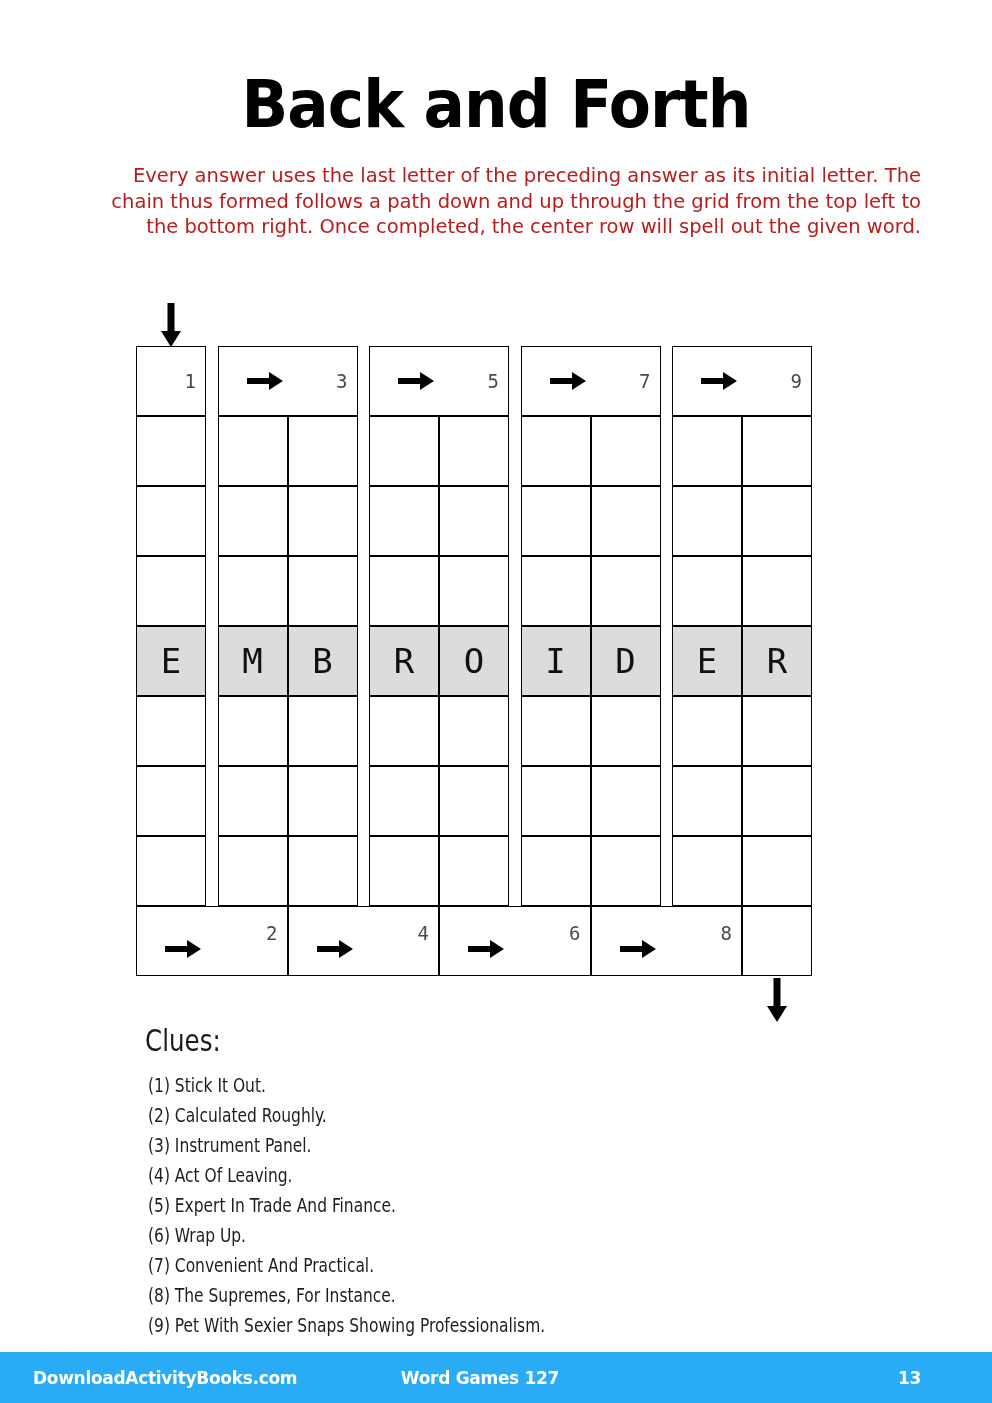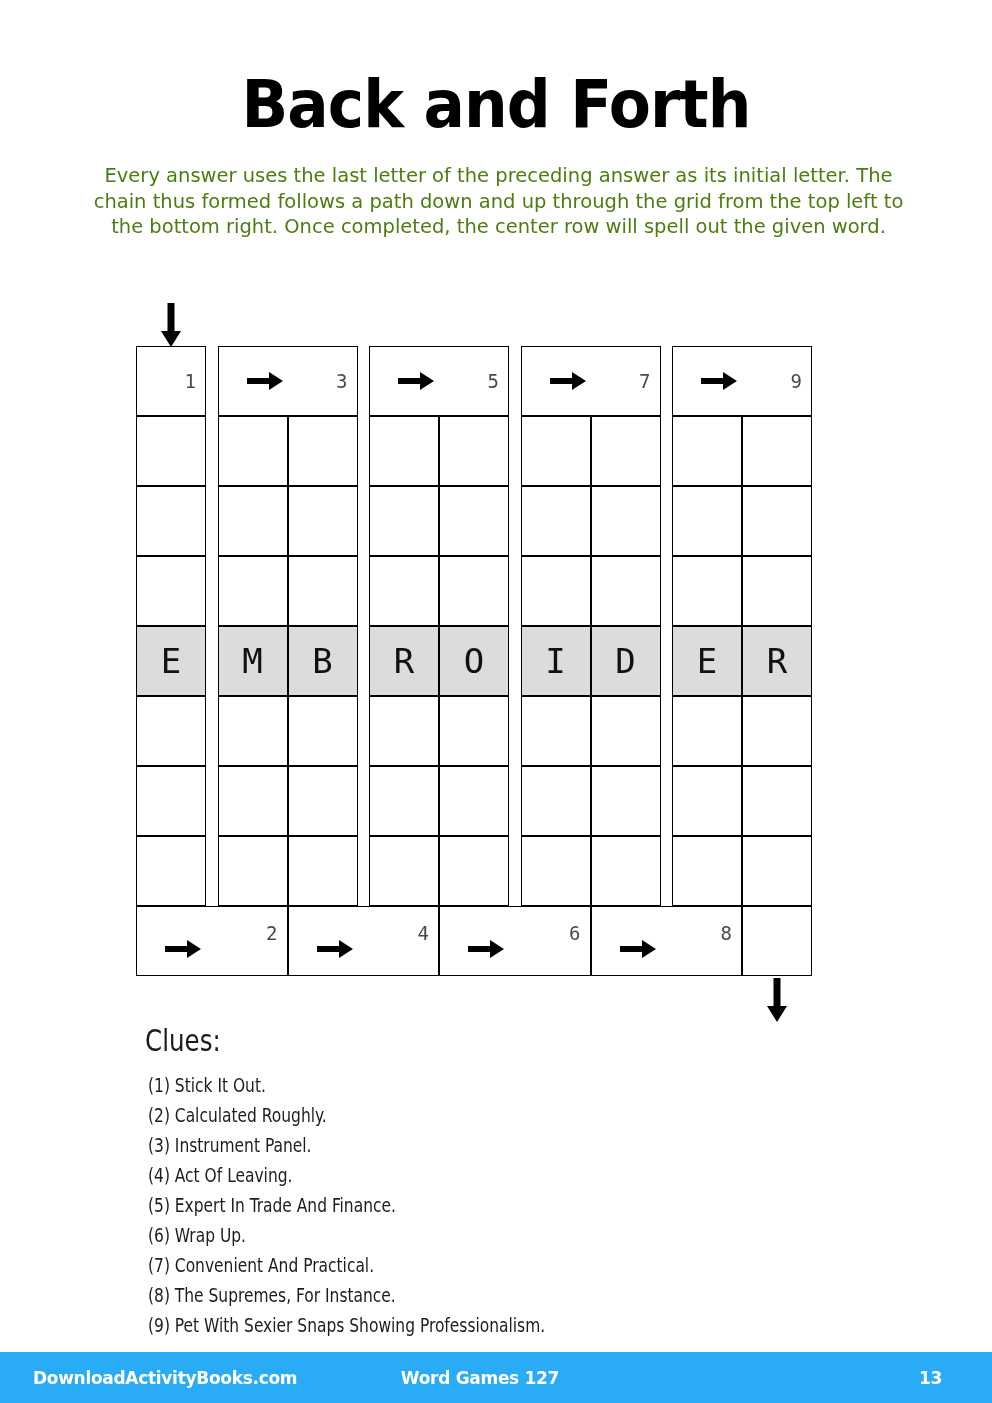--- a/index.html
+++ b/index.html
@@ -22,22 +22,22 @@
     color:#000000;
     transform:scaleX(0.93);
   }
 
   
   .instructions {
     position:absolute; top:163px; left:76px; width:845px;
     font-family:"DejaVu Sans", sans-serif;
     font-size:19.5px;
     line-height:25.5px;
-    color:#4d7c0f;
-    text-align:center;
+    color:#b91c1c;
+    text-align:right;
   }
 
   
   .grid-wrap { position:absolute; left:136px; top:346px; width:711px; height:635px; }
 
   .cell {
     position:absolute;
     border:1.4px solid #000000;
     background:#ffffff;
   }
@@ -100,21 +100,21 @@
   .footer-text {
     position:absolute; top:50%; transform:translateY(-50%);
     font-family:"DejaVu Sans", sans-serif;
     font-weight:bold;
     font-size:17px;
     color:#ffffff;
     letter-spacing:-0.3px;
   }
   .footer-site  { left:33px; }
   .footer-book  { left:0; width:960px; text-align:center; transform:translateY(-50%); }
-  .footer-page  { right:50px;margin-left:12px; }
+  .footer-page  { right:71px;margin-left:12px; }
 </style>
 </head>
 <body>
 
 <div class="page">
 
   <h1 class="title">Back and Forth</h1>
 
   <p class="instructions">Every answer uses the last letter of the preceding answer as its initial letter. The chain thus formed follows a path down and up through the grid from the top left to the bottom right. Once completed, the center row will spell out the given word.</p>
 

